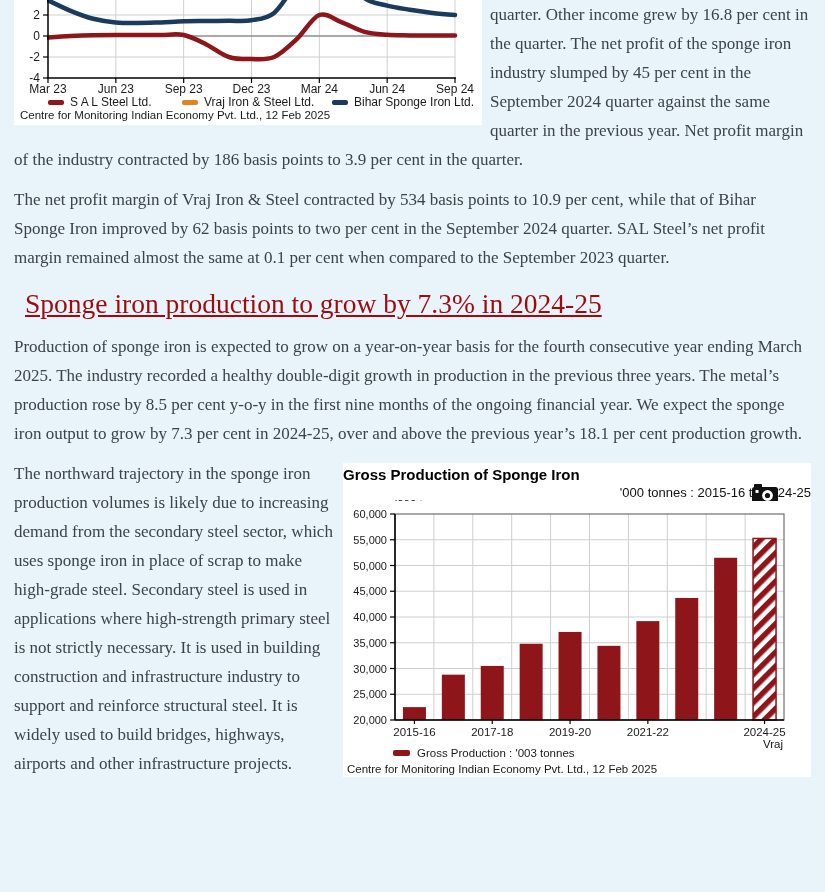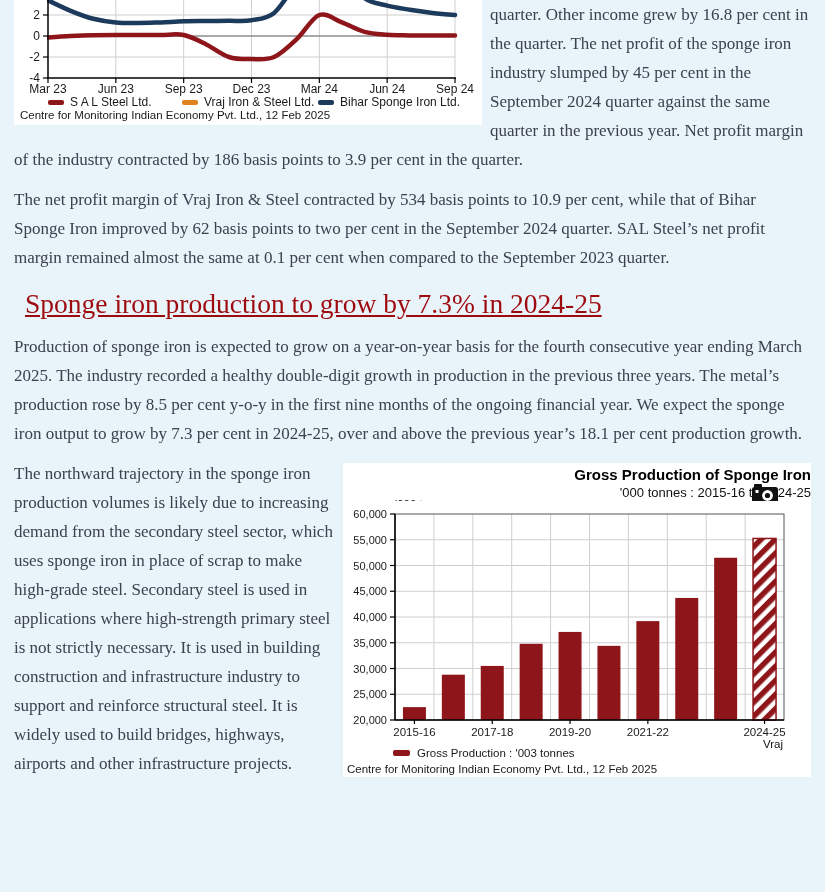--- a/index.html
+++ b/index.html
@@ -20,21 +20,21 @@
   svg text{font-family:"Liberation Sans",sans-serif;fill:#1a1a1a;}
   
   .lc-legend{position:absolute;top:95px;left:0;width:468px;height:13px;}
   .lc-legend-item{position:absolute;top:0;display:flex;align-items:center;}
   .lc-swatch{display:inline-block;width:16px;height:5px;border-radius:2px;margin-right:6px;}
   .lc-legend-label{font-family:"Liberation Sans",sans-serif;font-size:12px;color:#1a1a1a;white-space:nowrap;}
   .chart-caption{position:absolute;left:6px;font-family:"Liberation Sans",sans-serif;
         font-size:11.5px;color:#1a1a1a;white-space:nowrap;}
   .lc-caption{top:109px;}
   
-  .bc-title{position:absolute;top:3px;left:0;width:468px;text-align:right;
+  .bc-title{position:absolute;top:3px;left:0;width:468px;text-align:left;
         font-family:"Liberation Sans",sans-serif;font-size:15px;font-weight:bold;color:#000;}
   .bc-subtitle{position:absolute;top:22px;left:0;width:468px;text-align:right;
         font-family:"Liberation Sans",sans-serif;font-size:13px;color:#111;}
   .bc-ylabel{position:absolute;top:35px;left:52px;font-family:"Liberation Sans",sans-serif;
         font-size:11.5px;color:#111;}
   .bc-xlabel{position:absolute;top:275px;right:28px;font-family:"Liberation Sans",sans-serif;
         font-size:11.5px;color:#111;}
   .bc-camera{position:absolute;top:20px;left:408px;width:28px;height:22px;cursor:pointer;
         background:none;border:none;padding:0;}
   .bc-legend{position:absolute;top:284px;left:50px;display:flex;align-items:center;}
@@ -96,21 +96,21 @@
           </svg>
         <div class="lc-legend">
           <span class="lc-legend-item" style="left:34px;">
             <span class="lc-swatch" style="background: rgb(142, 21, 26);"></span>
             <span class="lc-legend-label">S A L Steel Ltd.</span>
           </span>
           <span class="lc-legend-item" style="left:168px;">
             <span class="lc-swatch" style="background: rgb(224, 131, 31);"></span>
             <span class="lc-legend-label">Vraj Iron &amp; Steel Ltd.</span>
           </span>
-          <span class="lc-legend-item" style="left:304px;">
+          <span class="lc-legend-item" style="left:318px;">
             <span class="lc-swatch" style="background: rgb(27, 58, 92);"></span>
             <span class="lc-legend-label">Bihar Sponge Iron Ltd.</span>
           </span>
         </div>
         <div class="chart-caption lc-caption">Centre for Monitoring Indian Economy Pvt. Ltd., 12 Feb 2025</div>
       </div>
     </div>
 
     <p>quarter. Other income grew by 16.8 per cent in the quarter. The net profit of the sponge iron industry slumped by 45 per cent in the September 2024 quarter against the same quarter in the previous year. Net profit margin of the industry contracted by 186 basis points to 3.9 per cent in the quarter.</p>
 

